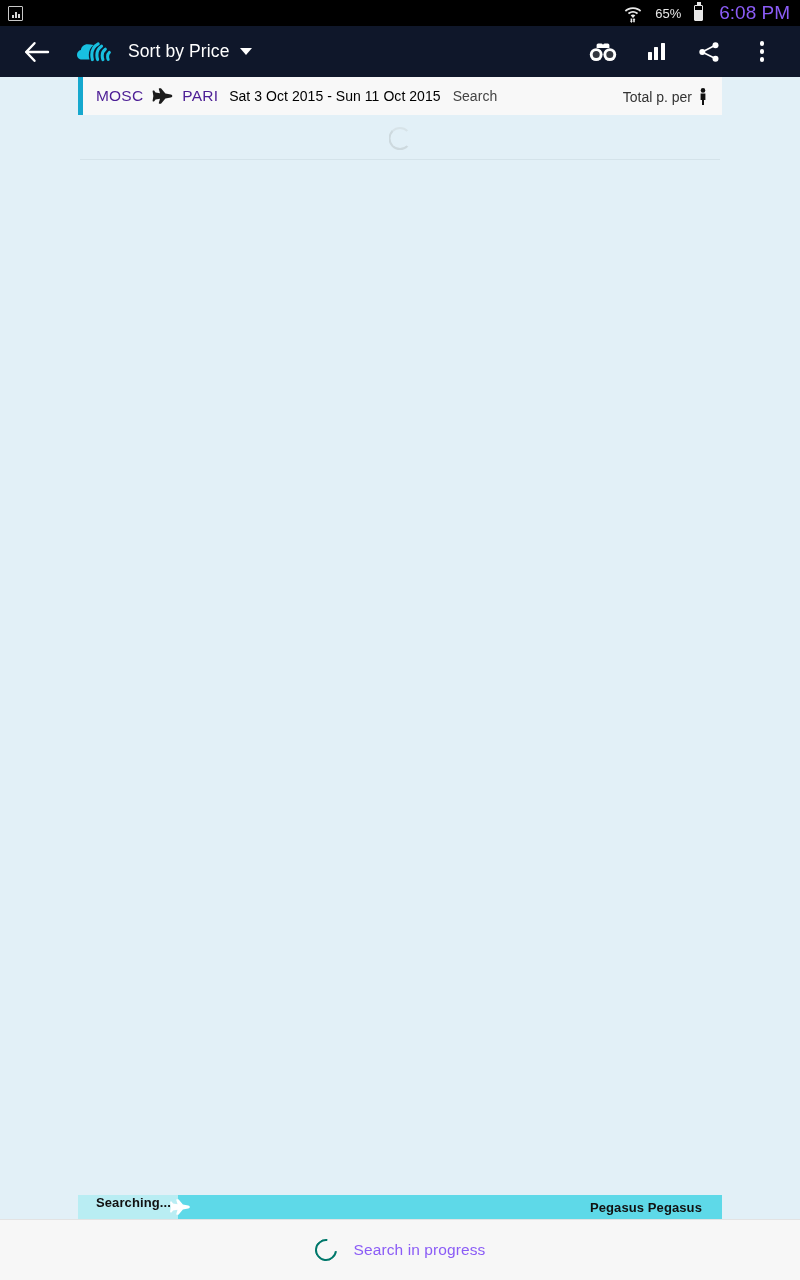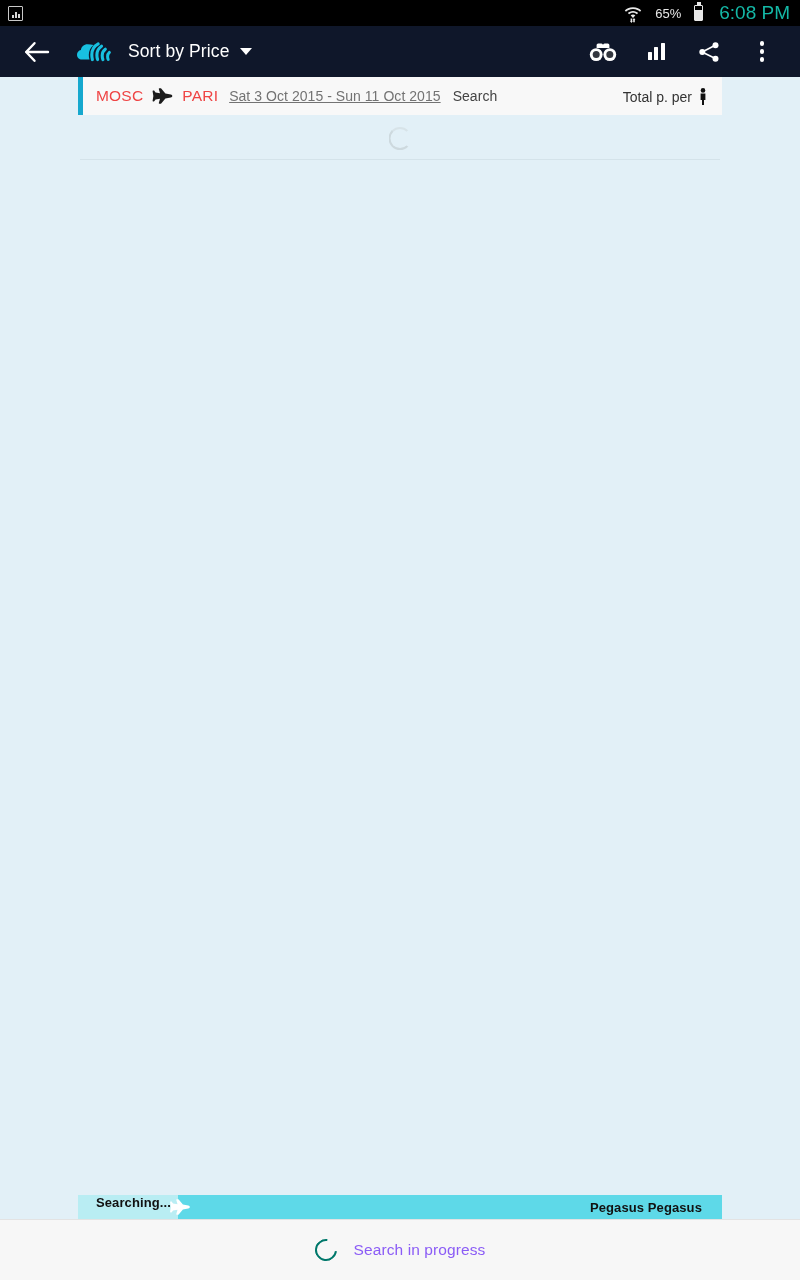--- a/index.html
+++ b/index.html
@@ -39,21 +39,21 @@
     width:9px; height:16px;
     border:1.6px solid #e8e8e8;
     border-radius:1px;
     position:relative;
     background:linear-gradient(to top,#e8e8e8 68%, #000 68%);
   }
   .battery-icon::before{
     content:""; position:absolute; top:-4px; left:2px;
     width:4px; height:2.5px; background:#e8e8e8;
   }
-  .clock{ font-size:19px; color:#14b8a6; margin-left:3px; letter-spacing:0px; }
+  .clock{ font-size:19px; color:#8b5cf6; margin-left:3px; letter-spacing:0px; }
 
   
   #toolbar{
     height:51px; width:800px;
     background:#0f172a;
     display:flex; align-items:center;
     padding:0 14px 0 20px;
   }
   #back-button{
     width:34px; height:34px;
@@ -92,23 +92,23 @@
   }
   #search-summary-card{
     position:absolute; top:0; left:78px;
     width:644px; height:38px;
     background:#F8F8F8;
     border-left:5px solid #16A8CE;
     display:flex; align-items:center;
     padding:0 14px 0 13px;
     font-size:0;
   }
-  .route-code{ font-size:15.5px; color:#ef4444; letter-spacing:.2px;text-align:right; }
+  .route-code{ font-size:15.5px; color:#4c1d95; letter-spacing:.2px;text-align:right; }
   .route-plane{ margin:0 9px; display:inline-flex; align-items:center; }
-  .sum-dates{ font-size:14px; color:#737373; margin-left:11px; letter-spacing:.05px;text-decoration:underline;}
+  .sum-dates{ font-size:14px; color:#000000; margin-left:11px; letter-spacing:.05px;}
   .sum-cabin{ font-size:14px; color:#444; margin-left:12px; letter-spacing:.05px;}
   .sum-right{ margin-left:auto; display:flex; align-items:flex-end; font-size:0;}
   .sum-total{ font-size:14px; color:#333; }
   .person-icon{ margin-left:6px; display:inline-flex; }
 
   #list-spinner{
     position:absolute; top:50px; left:50%; transform:translateX(-50%);
     width:23px; height:23px; border-radius:50%;
     border:2.5px solid #cdd9de;
     border-right-color:#e2f0f7;

